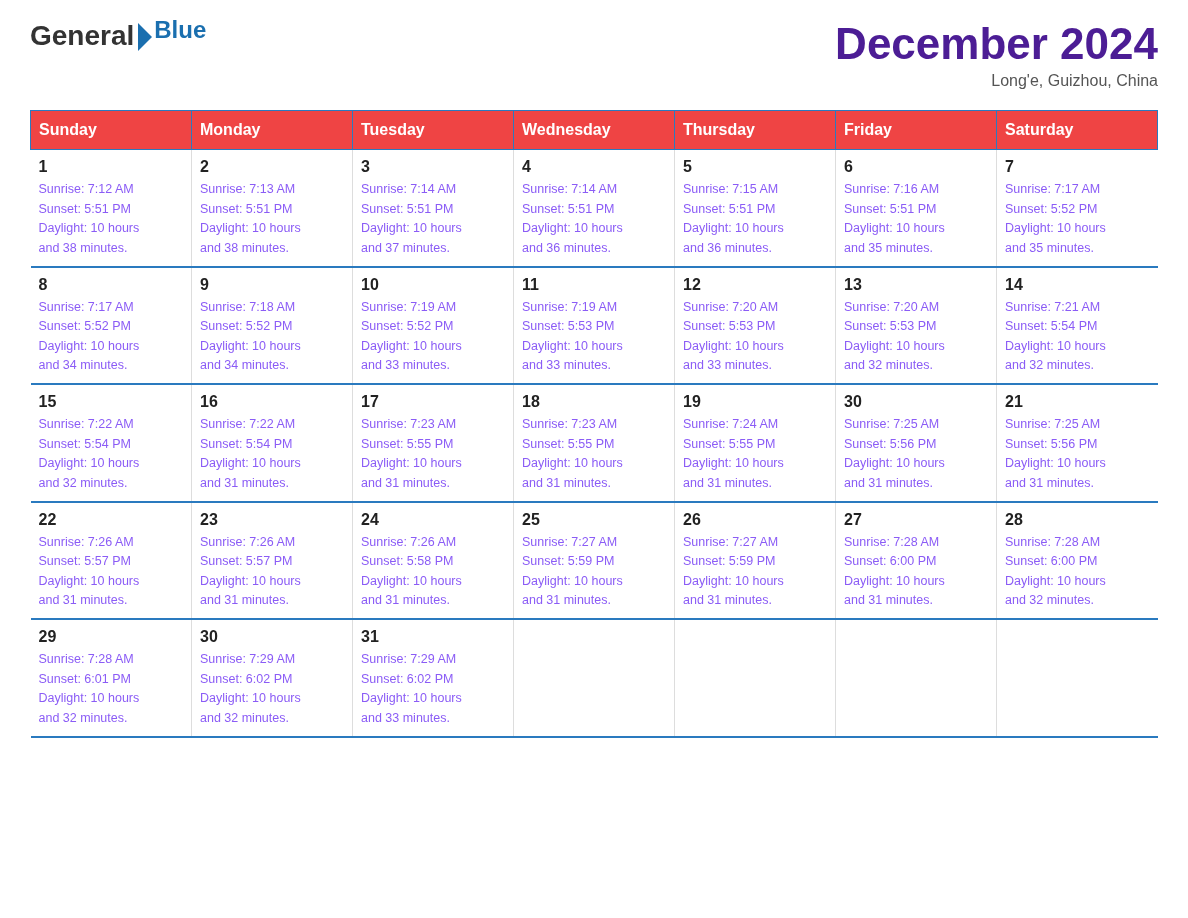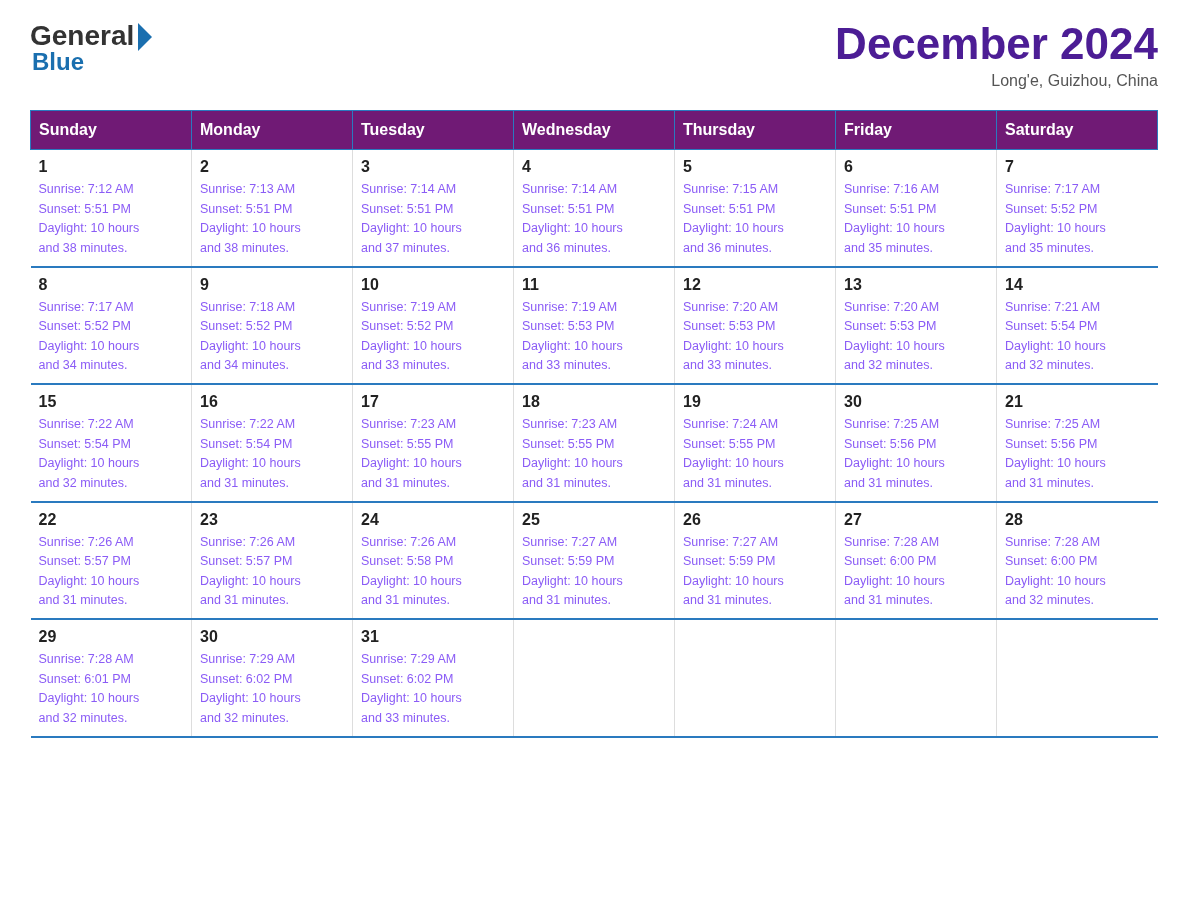--- a/index.html
+++ b/index.html
@@ -11,21 +11,20 @@
       min-height: 918px;
     }
     .header {
       display: flex;
       justify-content: space-between;
       align-items: flex-start;
       margin-bottom: 20px;
     }
     .logo {
       display: flex;
-      flex-direction: column;
       align-items: flex-start;
     }
     .logo-top {
       display: flex;
       align-items: center;
     }
     .logo-general {
       font-size: 28px;
       font-weight: bold;
       color: #333;
@@ -59,21 +58,21 @@
       font-size: 16px;
       color: #555;
       margin-top: 4px;
     }
     table {
       width: 100%;
       border-collapse: collapse;
       table-layout: fixed;
     }
     thead tr {
-      background-color: #701a75;
+      background-color: #ef4444;
     }
     thead th {
       color: white;
       font-size: 16px;
       font-weight: bold;
       padding: 10px 8px;
       text-align: left;
       border: 1px solid #2a7abf;
     }
     tbody tr {

